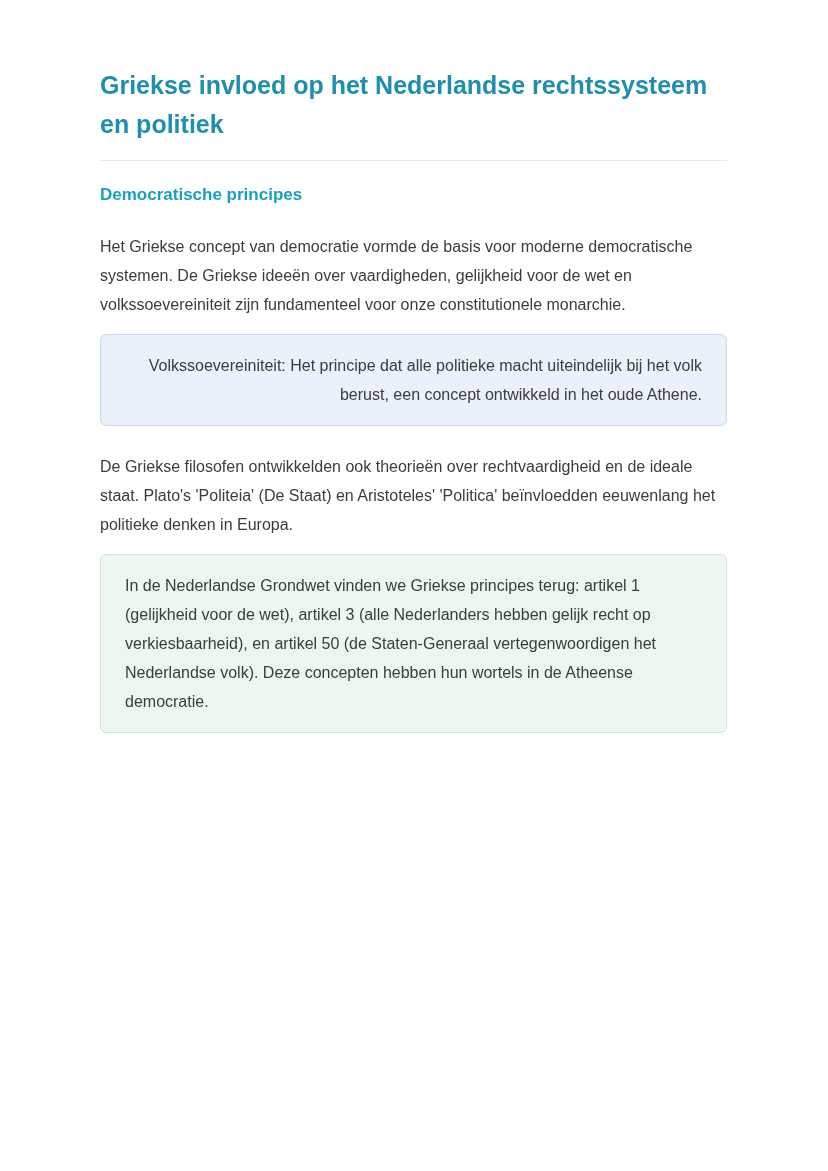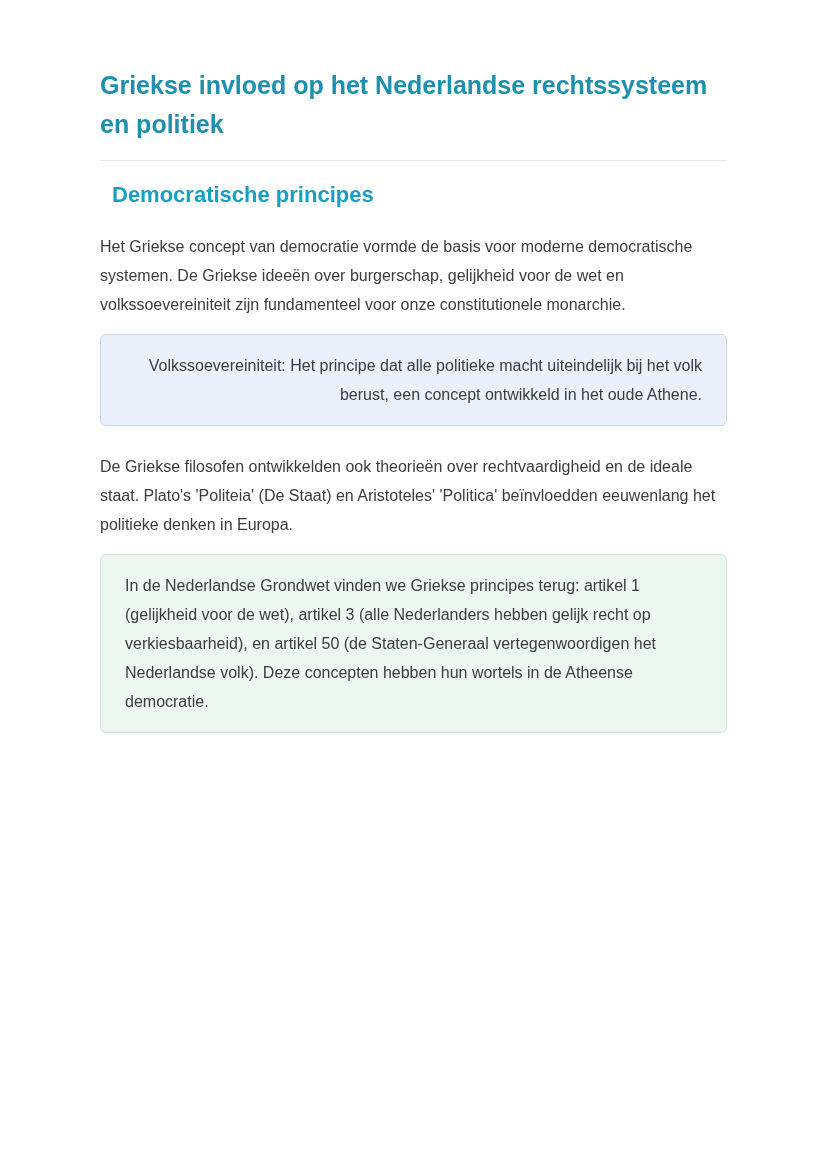--- a/index.html
+++ b/index.html
@@ -37,22 +37,22 @@
     border-bottom:1px solid var(--divider);
     letter-spacing:0;
   }
   p.body-par{
     margin:26px 0 0 0;
     font-size:16px;
     line-height:29px;
     color:var(--body-text);
   }
   h2.section-heading{
-    margin:23px 0 0 12px;
-    font-size:22px;
+    margin:23px 0 0 0;
+    font-size:17px;
     line-height:22px;
     font-weight:bold;
     color:var(--subheading);
   }
   .callout{
     margin:15px 0 0 0;
     padding:16px 24px;
     border-radius:6px;
     font-size:16px;
     line-height:29px;
@@ -71,21 +71,21 @@
 </head>
 <body>
 
 <div class="page">
 
   <h1 class="doc-title">Griekse invloed op het Nederlandse rechtssysteem en politiek</h1>
 
 
   <h2 class="section-heading">Democratische principes</h2>
 
-  <p class="body-par">Het Griekse concept van democratie vormde de basis voor moderne democratische systemen. De Griekse ideeën over burgerschap, gelijkheid voor de wet en volkssoevereiniteit zijn fundamenteel voor onze constitutionele monarchie.</p>
+  <p class="body-par">Het Griekse concept van democratie vormde de basis voor moderne democratische systemen. De Griekse ideeën over vaardigheden, gelijkheid voor de wet en volkssoevereiniteit zijn fundamenteel voor onze constitutionele monarchie.</p>
 
   <div class="callout info">Volkssoevereiniteit: Het principe dat alle politieke macht uiteindelijk bij het volk berust, een concept ontwikkeld in het oude Athene.</div>
 
   <p class="body-par">De Griekse filosofen ontwikkelden ook theorieën over rechtvaardigheid en de ideale staat. Plato's 'Politeia' (De Staat) en Aristoteles' 'Politica' beïnvloedden eeuwenlang het politieke denken in Europa.</p>
 
   <div class="callout note">In de Nederlandse Grondwet vinden we Griekse principes terug: artikel 1 (gelijkheid voor de wet), artikel 3 (alle Nederlanders hebben gelijk recht op verkiesbaarheid), en artikel 50 (de Staten-Generaal vertegenwoordigen het Nederlandse volk). Deze concepten hebben hun wortels in de Atheense democratie.</div>
 
 
 </div>
 

